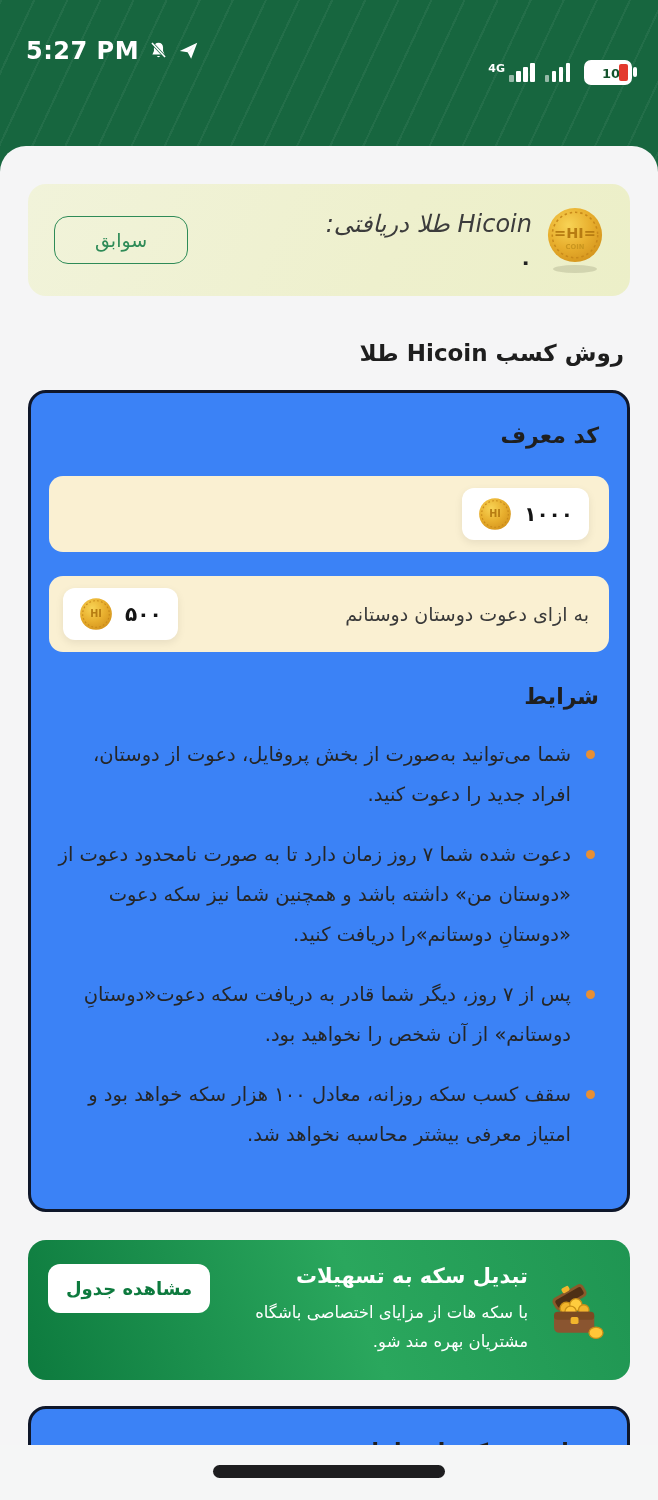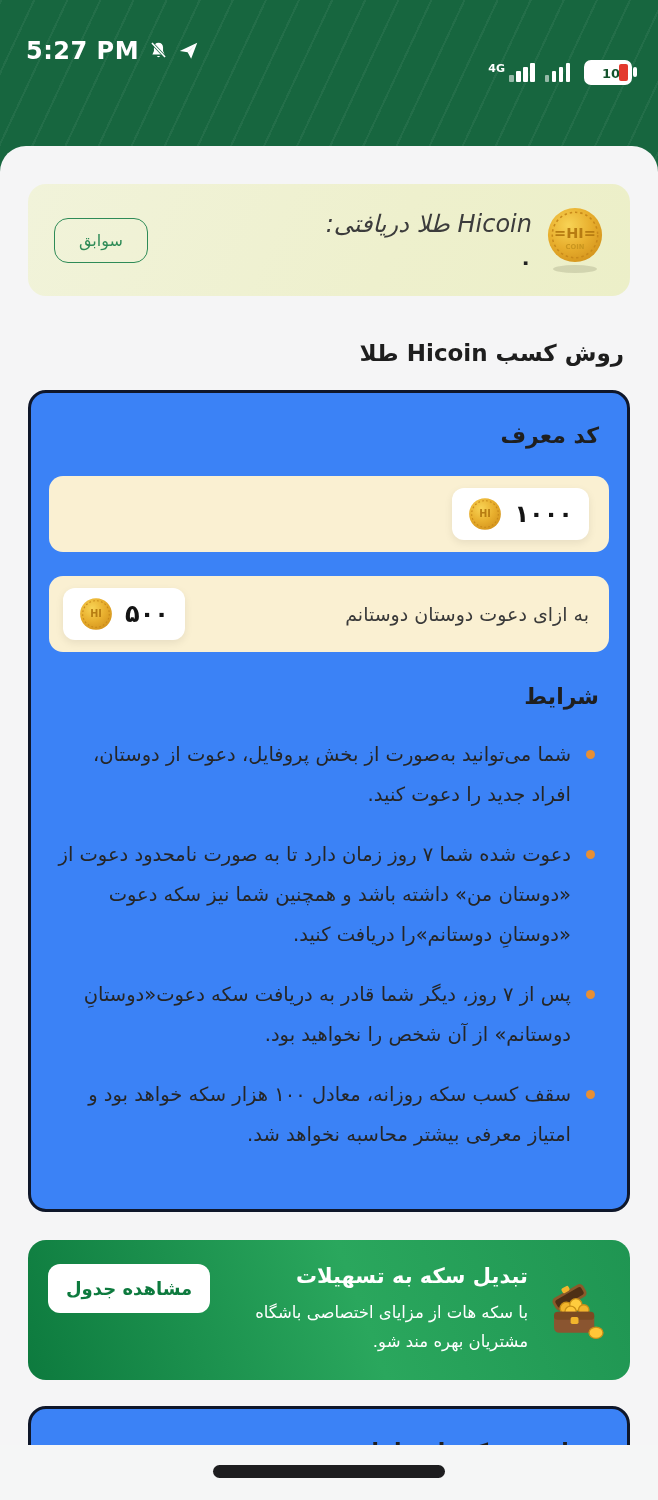--- a/index.html
+++ b/index.html
@@ -100,23 +100,23 @@
     background: rgba(90,90,60,0.18);
   }
   .balance-texts { text-align: right; padding-top: 4px; }
   .balance-label { font-size: 24px; color: #3c3c3c; font-style: italic; }
   .balance-value { font-size: 21px; font-weight: bold; color: #222; margin-top: 12px; }
   .history-btn {
     background: transparent;
     border: 1.6px solid #2e8b57;
     color: #2e8b57;
     font-family: inherit;
-    font-size: 16px;
+    font-size: 19px;
     border-radius: 14px;
-    padding: 12px 24px;
+    padding: 12px 40px;
     cursor: pointer;
   }
 
   
   .earn-title {
     margin: 44px 6px 24px 0;
     font-size: 23px; font-weight: bold; color: #1e1e1e;
   }
 
   
@@ -136,21 +136,21 @@
     margin-bottom: 24px;
   }
   .row-label { font-size: 19px; color: #3a3a3a; }
   .pill {
     background: #fff;
     border-radius: 12px;
     padding: 9px 16px;
     display: flex; align-items: center; gap: 12px;
     box-shadow: 0 3px 8px rgba(0,0,0,0.08);
   }
-  .pill-amount { font-size: 24px; font-weight: bold; color: #141414; }
+  .pill-amount { font-size: 20px; font-weight: bold; color: #141414; }
 
   .conditions-title { font-size: 22px; font-weight: bold; color: #1f1f1f; margin: 32px 10px 26px 0; }
   .bullets { list-style: none; padding: 0 12px 26px 4px; }
   .bullets li {
     position: relative;
     padding-right: 26px;
     margin-bottom: 20px;
     font-size: 19.5px;
     line-height: 40px;
     color: #262626;

